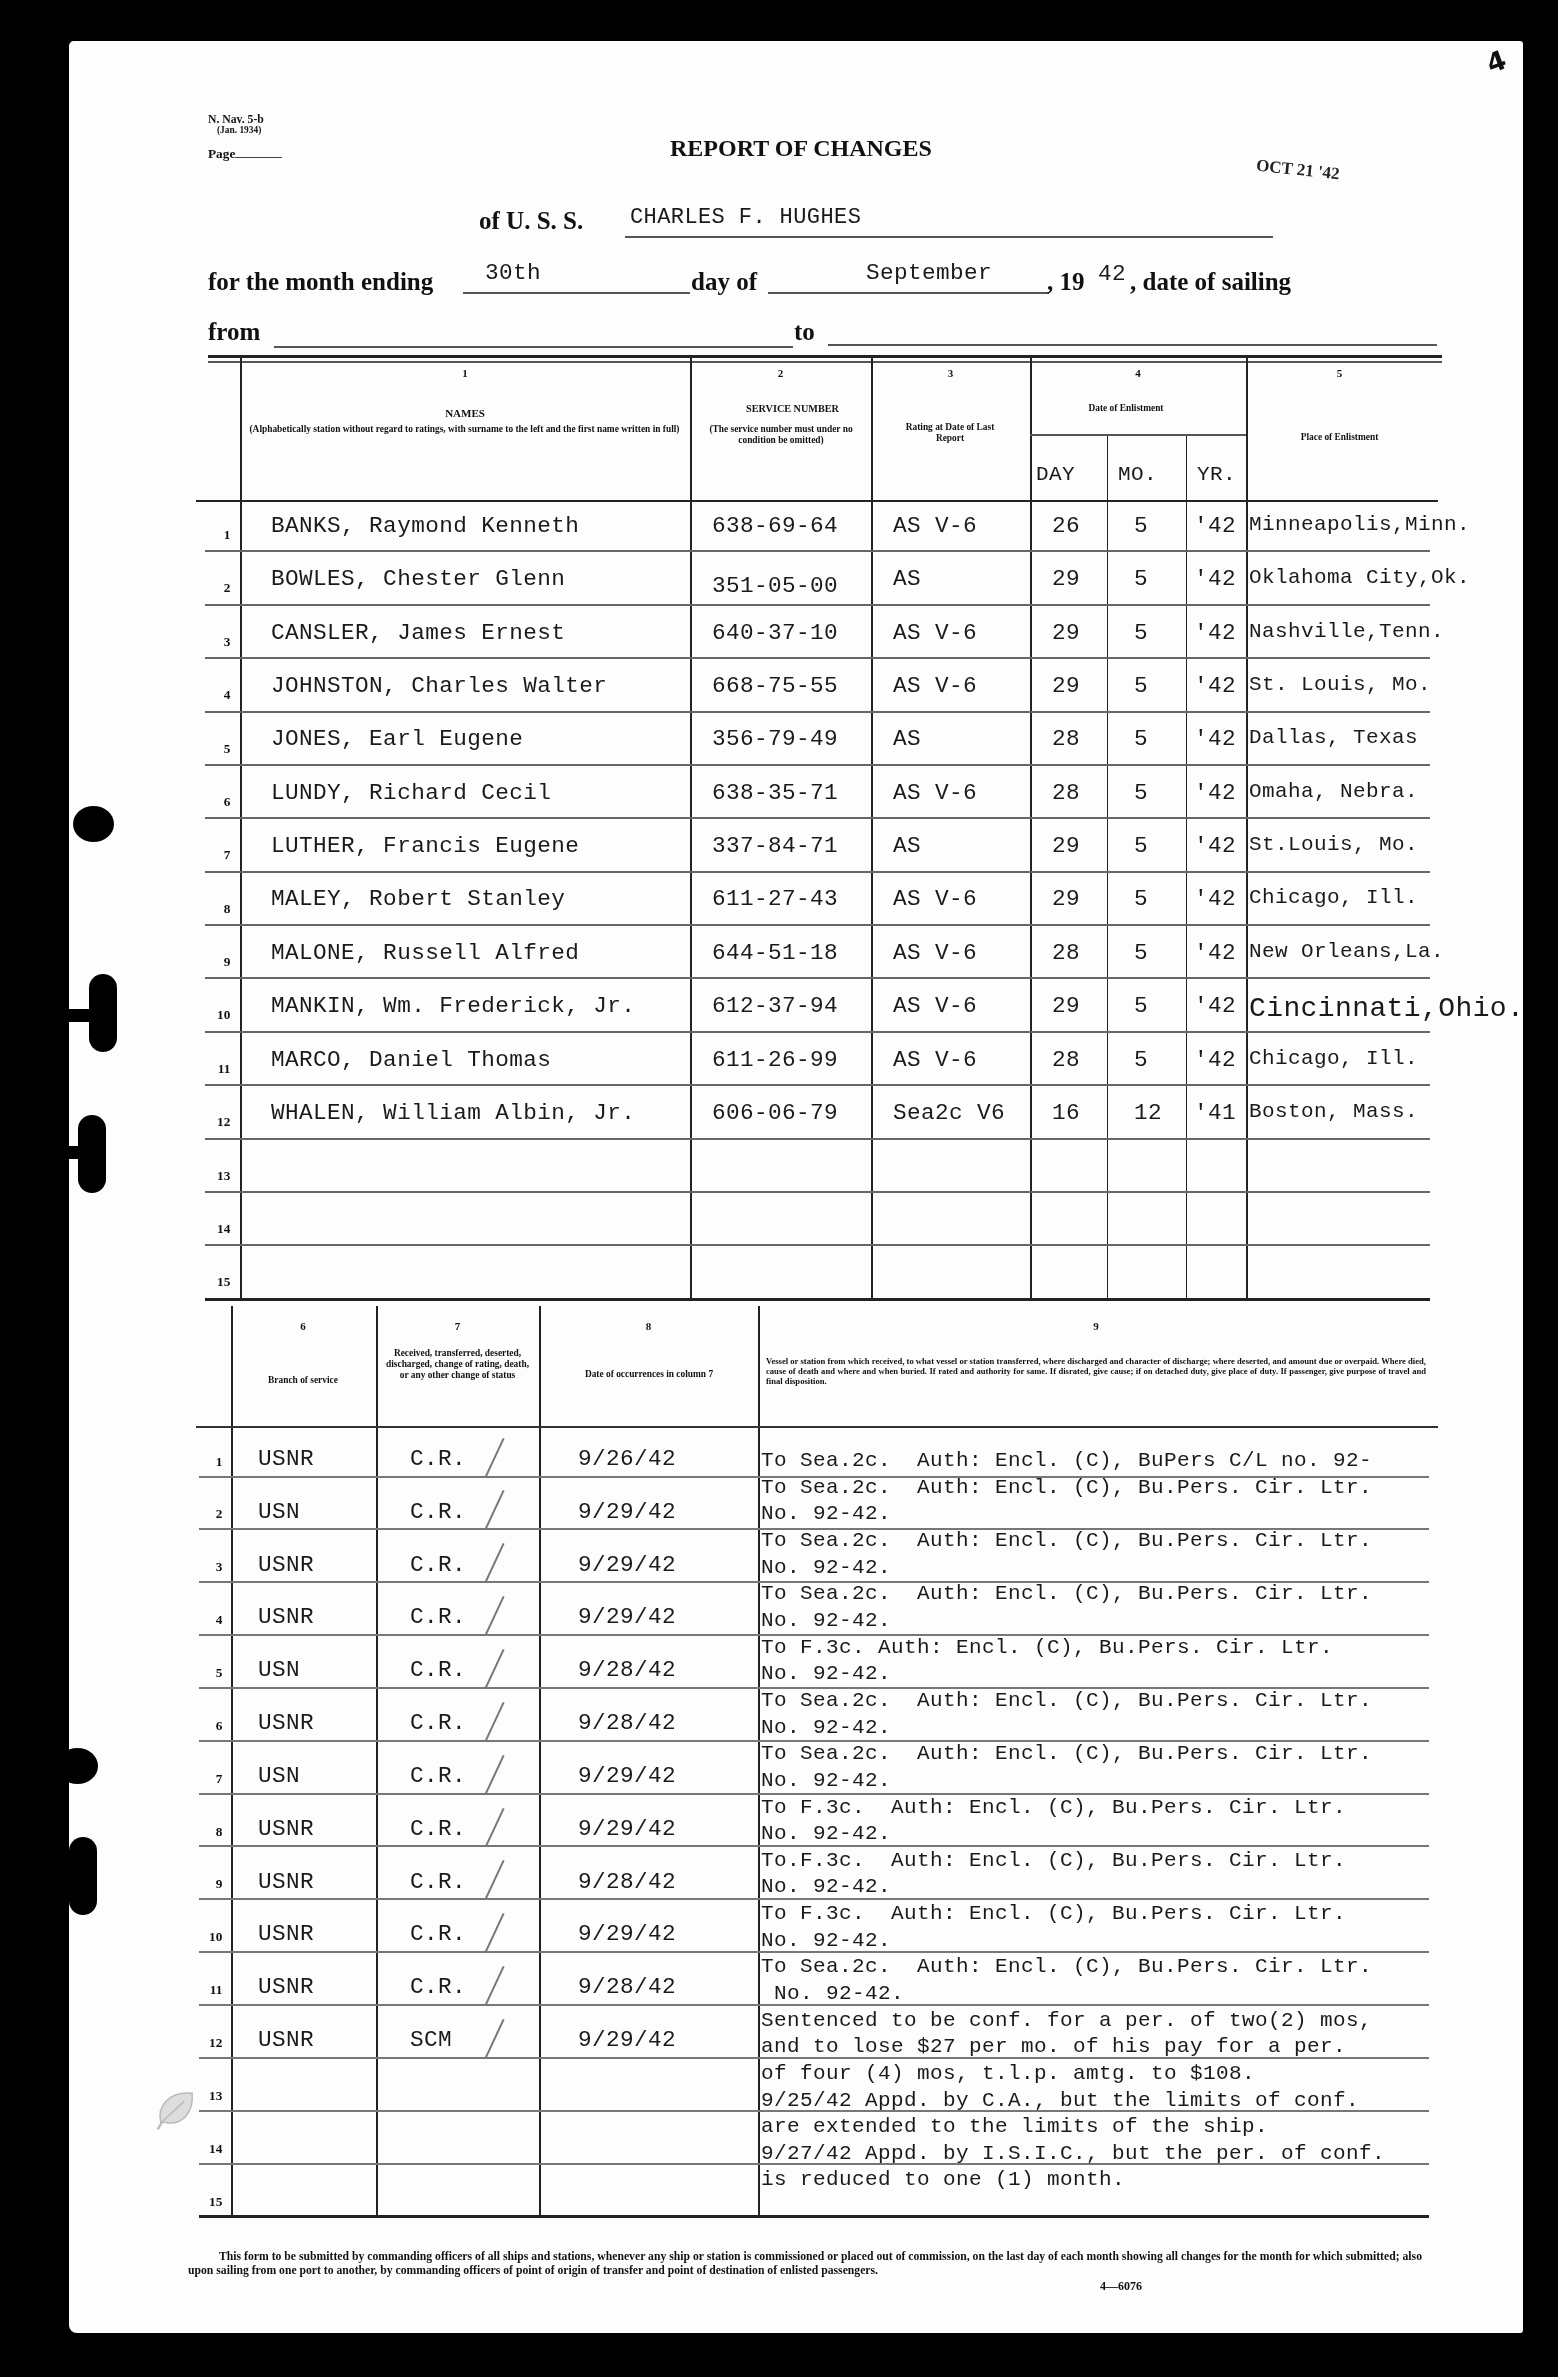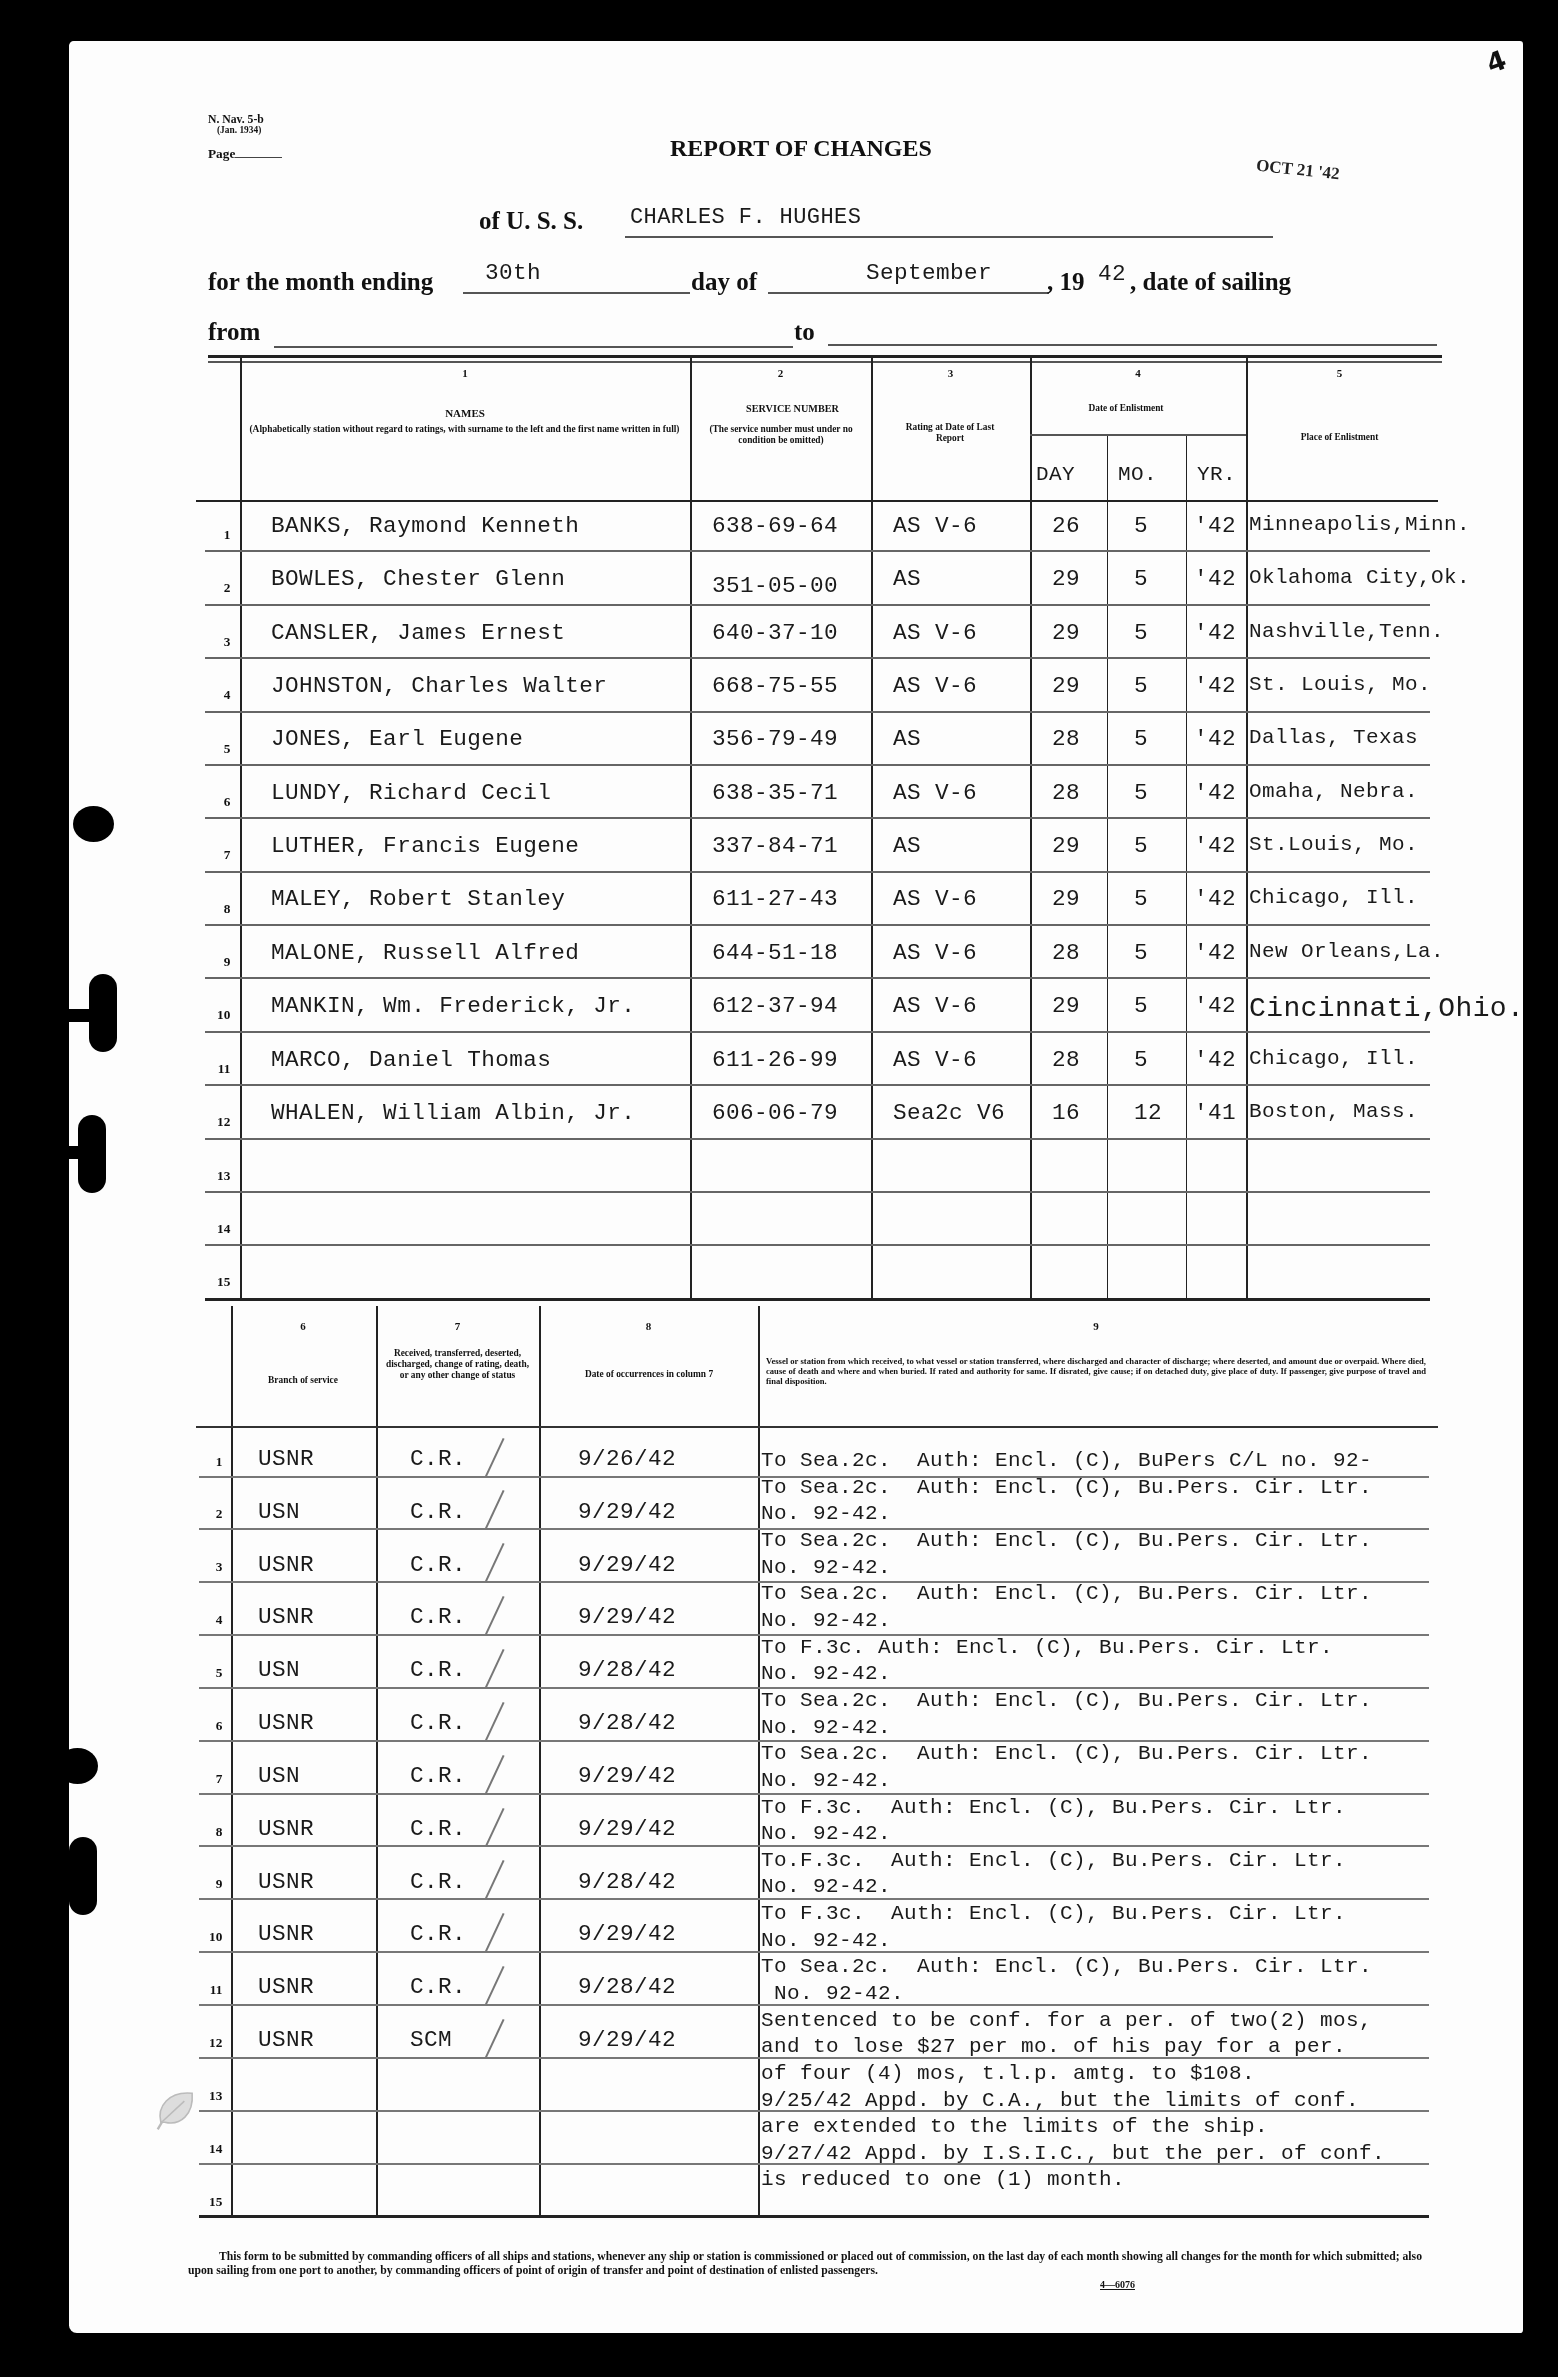--- a/index.html
+++ b/index.html
@@ -421,15 +421,15 @@
       <div class="abs tw" style="left:692px;top:2127px;font-size:21px;white-space:pre;">is reduced to one (1) month.</div>
     </div>
 
   <svg class="abs" style="left:84px;top:2046px;" width="47" height="47" viewBox="0 0 60 60">
     <path d="M10 45 C5 25 20 5 50 8 C52 35 35 50 15 45 Z" fill="#ddd" stroke="#bbb" stroke-width="2"></path>
     <path d="M12 44 L40 18" stroke="#bbb" stroke-width="2"></path>
     <path d="M12 44 L6 54" stroke="#bbb" stroke-width="3"></path>
   </svg>
 
   <div class="abs bold" style="left:119px;top:2209px;width:1234px;font-size:11.7px;line-height:14px;text-indent:31px;text-align:justify;font-family:'Liberation Serif',serif;">This form to be submitted by commanding officers of all ships and stations, whenever any ship or station is commissioned or placed out of commission, on the last day of each month showing all changes for the month for which submitted; also upon sailing from one port to another, by commanding officers of point of origin of transfer and point of destination of enlisted passengers.</div>
-  <div class="abs bold" style="left:1031px;top:2238px;font-size:10px;text-decoration:underline;">4—6076</div>
+  <div class="abs bold" style="left:1031px;top:2238px;font-size:12px;">4—6076</div>
 </div>
 
 
 </body></html>

